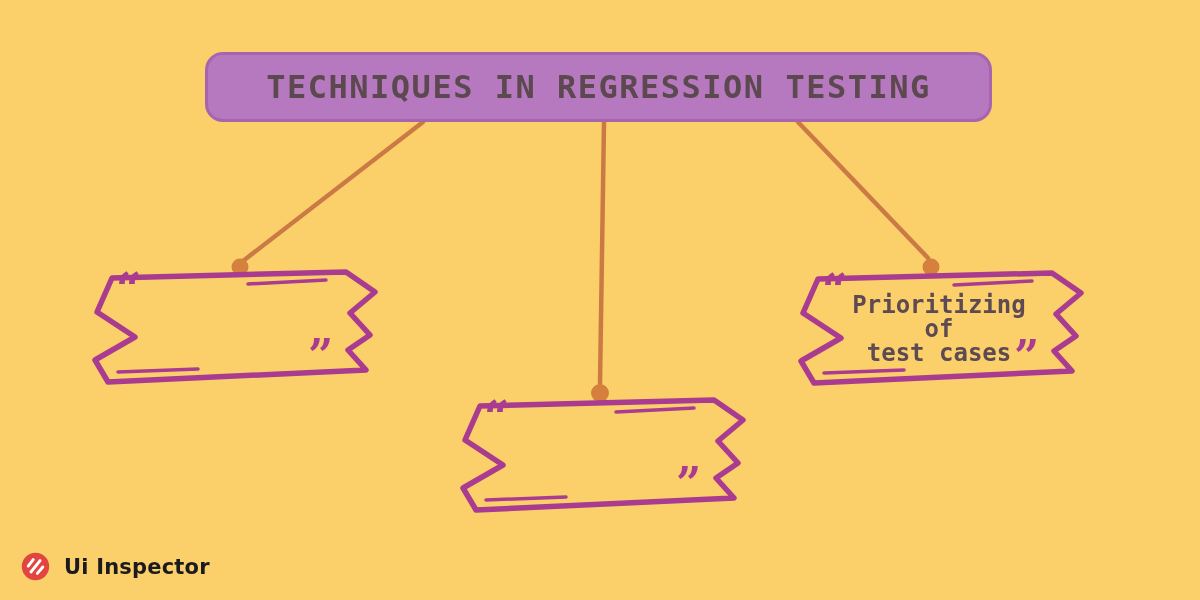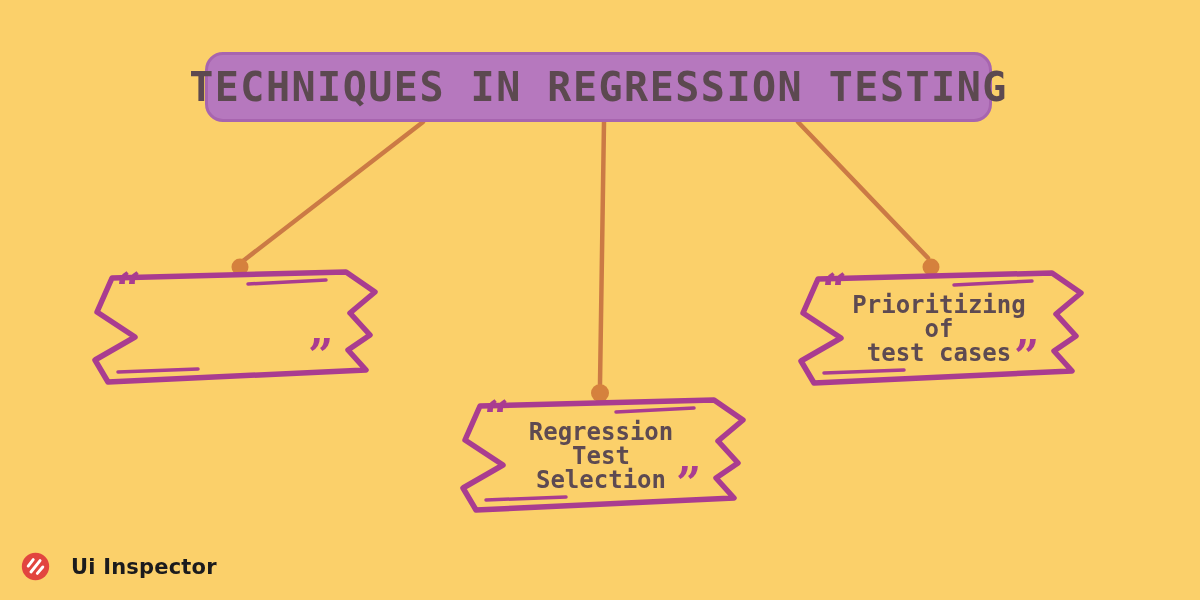--- a/index.html
+++ b/index.html
@@ -23,21 +23,21 @@
     box-sizing: border-box;
     background: #B678BE;
     border: 3px solid #A765AF;
     border-radius: 18px;
     display: flex;
     align-items: center;
     justify-content: center;
   }
   .title-text {
     font-weight: bold;
-    font-size: 40px;
+    font-size: 32px;
     letter-spacing: 1.5px;
     color: #5C4950;
     white-space: nowrap;
   }
   .node { position: absolute; width: 290px; height: 126px; }
   .node-left  { left: 88px;  top: 260px; }
   .node-mid   { left: 456px; top: 388px; }
   .node-right { left: 794px; top: 261px; }
   .ribbon-svg { position: absolute; left: 0; top: 0; width: 100%; height: 100%; }
   .ribbon-label {
@@ -62,21 +62,21 @@
     line-height: 1;
     color: #A93C90;
   }
   .quote-open  { left: 28px; top: 8px; }
   .quote-close { left: 220px; top: 74px; }
   .logo {
     position: absolute;
     left: 20px; top: 551px;
     display: flex;
     align-items: center;
-    gap: 20px;
+    gap: 13px;
   }
   .logo-text {
     font-family: "DejaVu Sans", "Liberation Sans", sans-serif;
     font-weight: bold;
     font-size: 21px;
     color: #1B1B1D;
     letter-spacing: 0.2px;
   }
 </style>
 </head>
@@ -108,23 +108,20 @@
   </div>
 
   <div class="node node-mid">
     <svg class="ribbon-svg" viewBox="0 0 290 126" xmlns="http://www.w3.org/2000/svg">
       <path d="M 24 18 L 258 12 L 287 32 L 262 53 L 282 75 L 260 90 L 278 110 L 20 122 L 7 100 L 47 77 L 9 52 Z" fill="none" stroke="#A93C90" stroke-width="5.5" stroke-linejoin="round" stroke-linecap="round"></path>
       <path d="M 160 24 L 238 20" fill="none" stroke="#A93C90" stroke-width="3.5" stroke-linecap="round"></path>
       <path d="M 30 112 L 110 109" fill="none" stroke="#A93C90" stroke-width="3.5" stroke-linecap="round"></path>
     </svg>
     <span class="quote quote-open">“</span>
     <span class="quote quote-close">”</span>
-    <div class="ribbon-label">Regression
-Test
-Selection</div>
   </div>
 
   <div class="node node-right">
     <svg class="ribbon-svg" viewBox="0 0 290 126" xmlns="http://www.w3.org/2000/svg">
       <path d="M 24 18 L 258 12 L 287 32 L 262 53 L 282 75 L 260 90 L 278 110 L 20 122 L 7 100 L 47 77 L 9 52 Z" fill="none" stroke="#A93C90" stroke-width="5.5" stroke-linejoin="round" stroke-linecap="round"></path>
       <path d="M 160 24 L 238 20" fill="none" stroke="#A93C90" stroke-width="3.5" stroke-linecap="round"></path>
       <path d="M 30 112 L 110 109" fill="none" stroke="#A93C90" stroke-width="3.5" stroke-linecap="round"></path>
     </svg>
     <span class="quote quote-open">“</span>
     <span class="quote quote-close">”</span>

